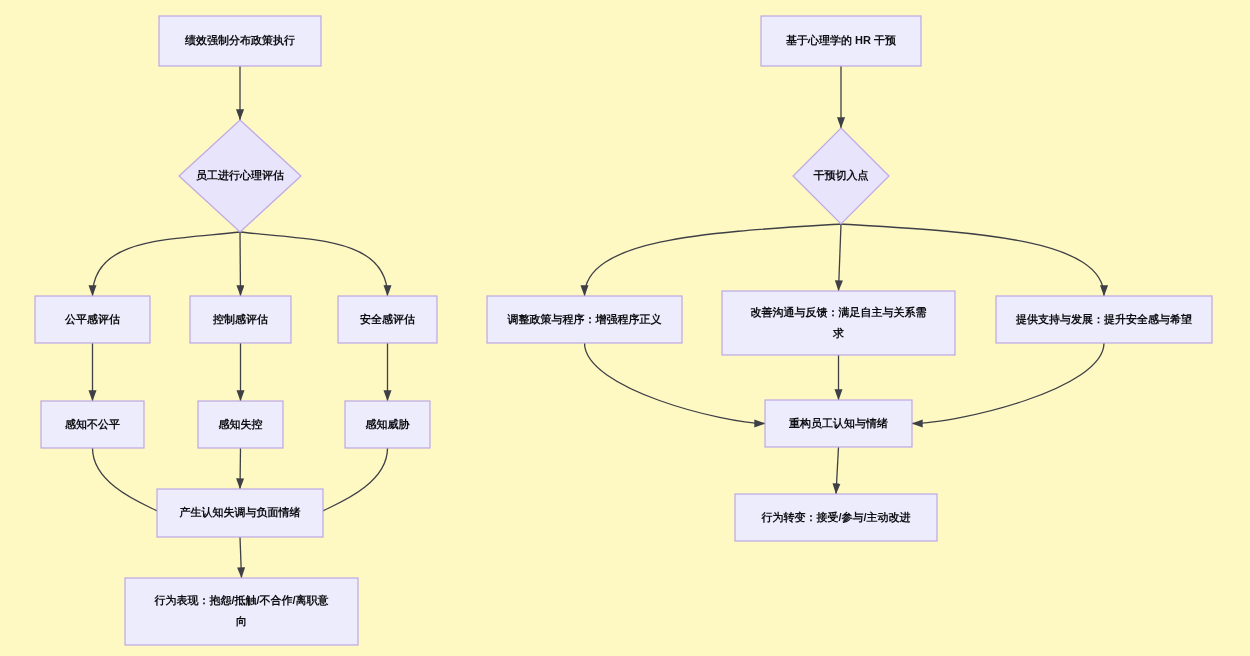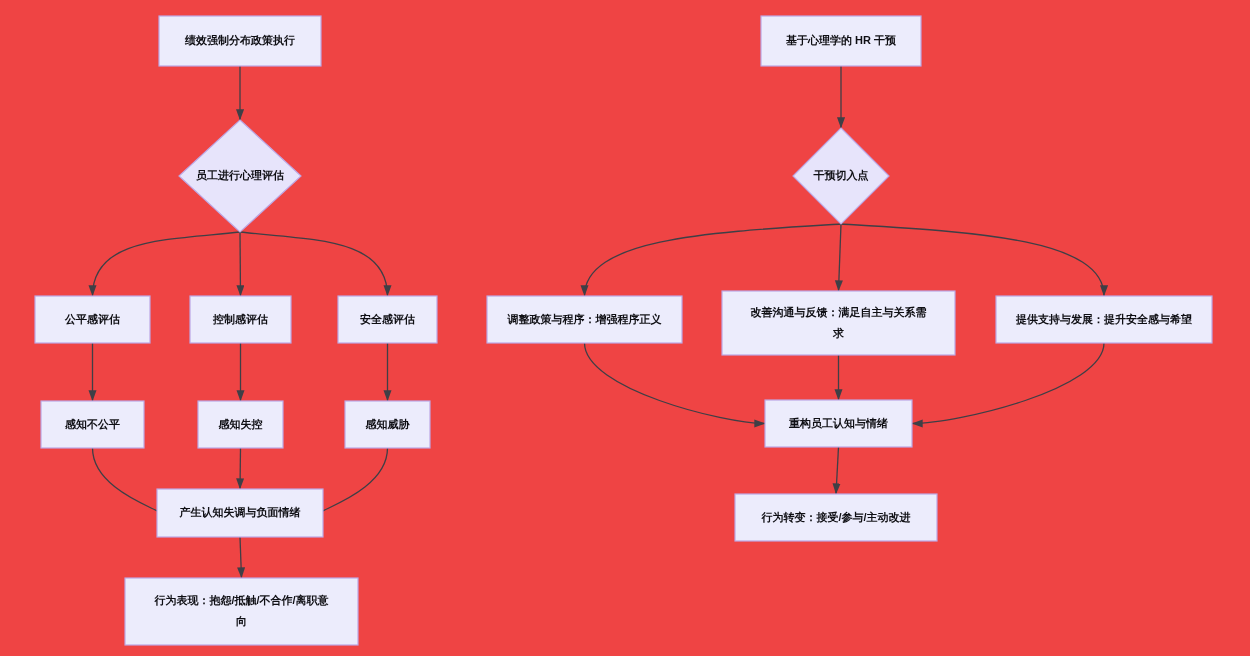--- a/index.html
+++ b/index.html
@@ -10,21 +10,21 @@
   body {
     width: 1250px;
     height: 656px;
     font-family: "Liberation Sans", "DejaVu Sans", sans-serif;
     overflow: hidden;
   }
   #diagram-root {
     position: relative;
     width: 1250px;
     height: 656px;
-    background: #ef4444;
+    background: #fef9c3;
   }
   svg.flow {
     position: absolute;
     top: 0;
     left: 0;
     width: 1250px;
     height: 656px;
     display: block;
   }
   .node-rect {

